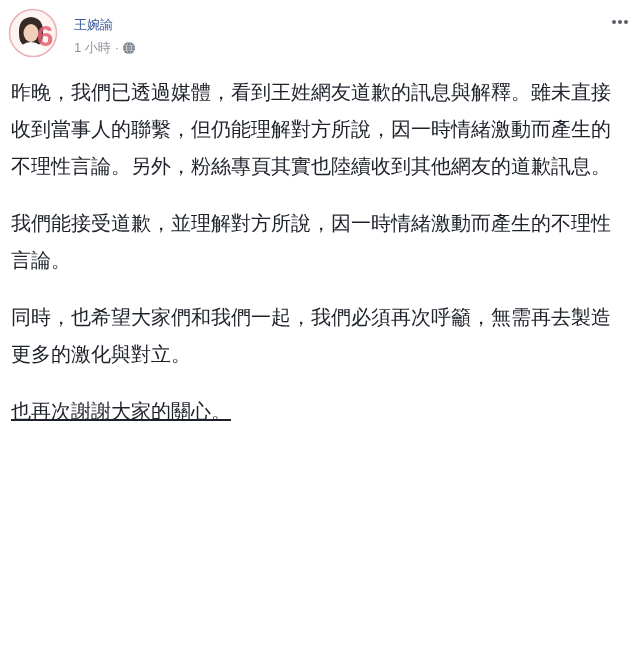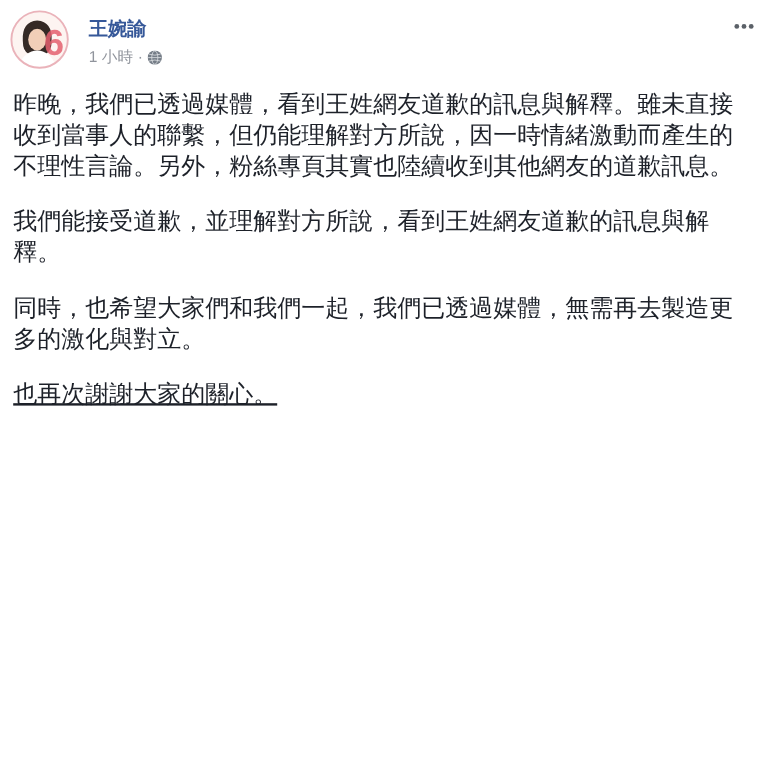--- a/index.html
+++ b/index.html
@@ -15,37 +15,37 @@
     color:var(--body-text);
   }
   .post{position:relative;width:640px;height:651px;}
 
   
   .header{display:flex;align-items:flex-start;padding:8px 8px 0 8px;position:relative;}
   .avatar{width:50px;height:50px;border-radius:50%;overflow:hidden;flex:0 0 50px;cursor:pointer;}
   .avatar svg{display:block;width:50px;height:50px;}
   .header-text{margin-left:16px;padding-top:6px;}
   .author{
-    display:inline-block;color:var(--author-link);font-weight:bold;
-    font-size:16px;line-height:21px;text-decoration:none;cursor:pointer;
+    display:inline-block;color:var(--author-link);font-weight:normal;
+    font-size:13px;line-height:21px;text-decoration:none;cursor:pointer;
   }
   .meta{display:flex;margin-top:4px;color:var(--timestamp);font-size:13px;line-height:17px;}
   .meta .sep{margin:0 4px;}
   .globe{display:inline-flex;align-items:center;}
   .globe svg{width:12px;height:12px;display:block;}
 
   
   .menu{
     position:absolute;top:16px;right:8px;display:flex;gap:2px;
     padding:4px;cursor:pointer;align-items:center;
   }
   .menu .dot{width:4px;height:4px;border-radius:50%;background:var(--menu-dots);}
 
   
-  .body{margin-top:16px;padding:0 13px 0 11px;font-size:20px;line-height:26px;color:var(--body-text);}
+  .body{margin-top:16px;padding:0 13px 0 11px;font-size:20px;line-height:37px;color:var(--body-text);}
   .body p{margin:0 0 20px 0;word-break:break-word;}
   .body p:last-child{margin-bottom:0;text-decoration:underline;}
 </style>
 </head>
 <body>
 
 <div class="post">
 
   <div class="header">
 
@@ -89,18 +89,18 @@
 
     <div class="menu" title="">
       <span class="dot"></span>
       <span class="dot"></span>
       <span class="dot"></span>
     </div>
   </div>
 
   <div class="body">
     <p>昨晚，我們已透過媒體，看到王姓網友道歉的訊息與解釋。雖未直接收到當事人的聯繫，但仍能理解對方所說，因一時情緒激動而產生的不理性言論。另外，粉絲專頁其實也陸續收到其他網友的道歉訊息。</p>
-    <p>我們能接受道歉，並理解對方所說，看到王姓網友道歉的訊息與解釋。</p>
-    <p>同時，也希望大家們和我們一起，我們已透過媒體，無需再去製造更多的激化與對立。</p>
+    <p>我們能接受道歉，並理解對方所說，因一時情緒激動而產生的不理性言論。</p>
+    <p>同時，也希望大家們和我們一起，我們必須再次呼籲，無需再去製造更多的激化與對立。</p>
     <p>也再次謝謝大家的關心。</p>
   </div>
 
 </div>
 
 </body></html>

